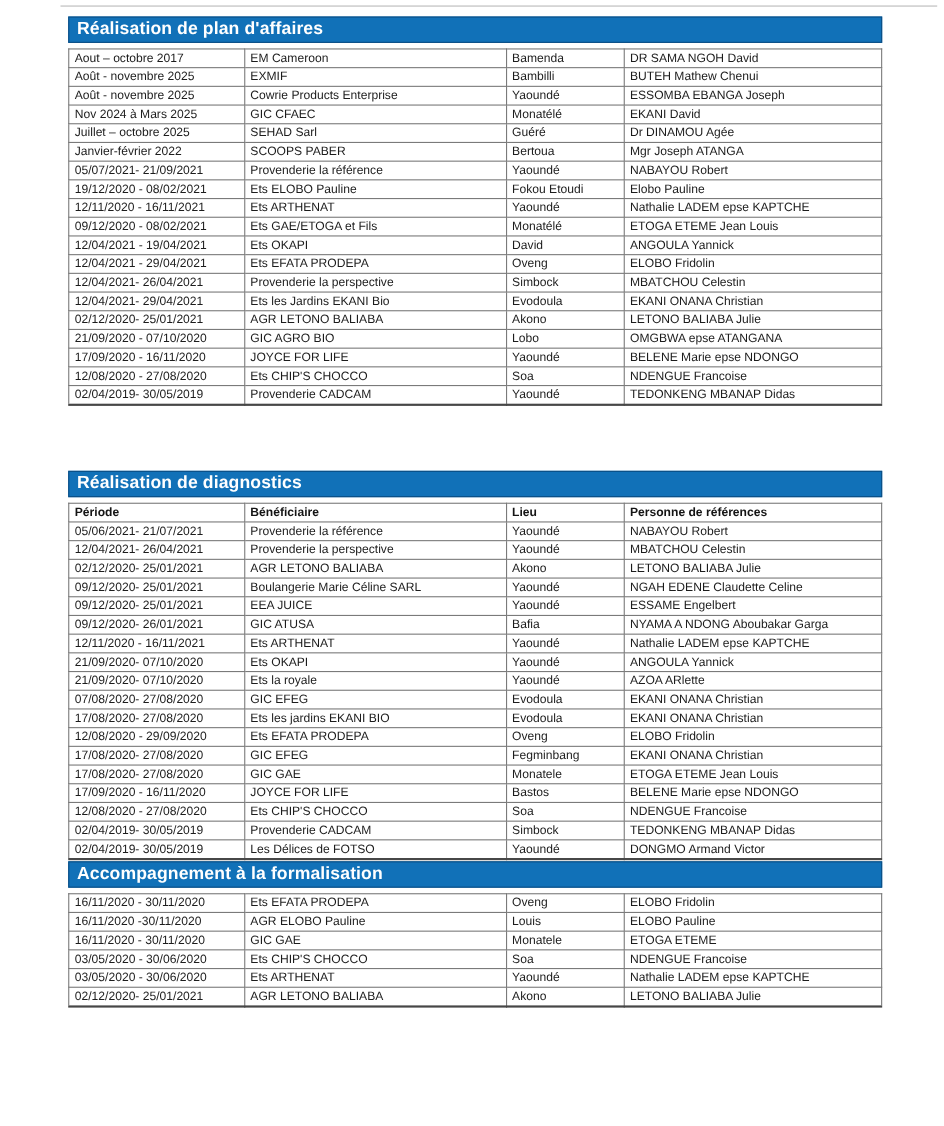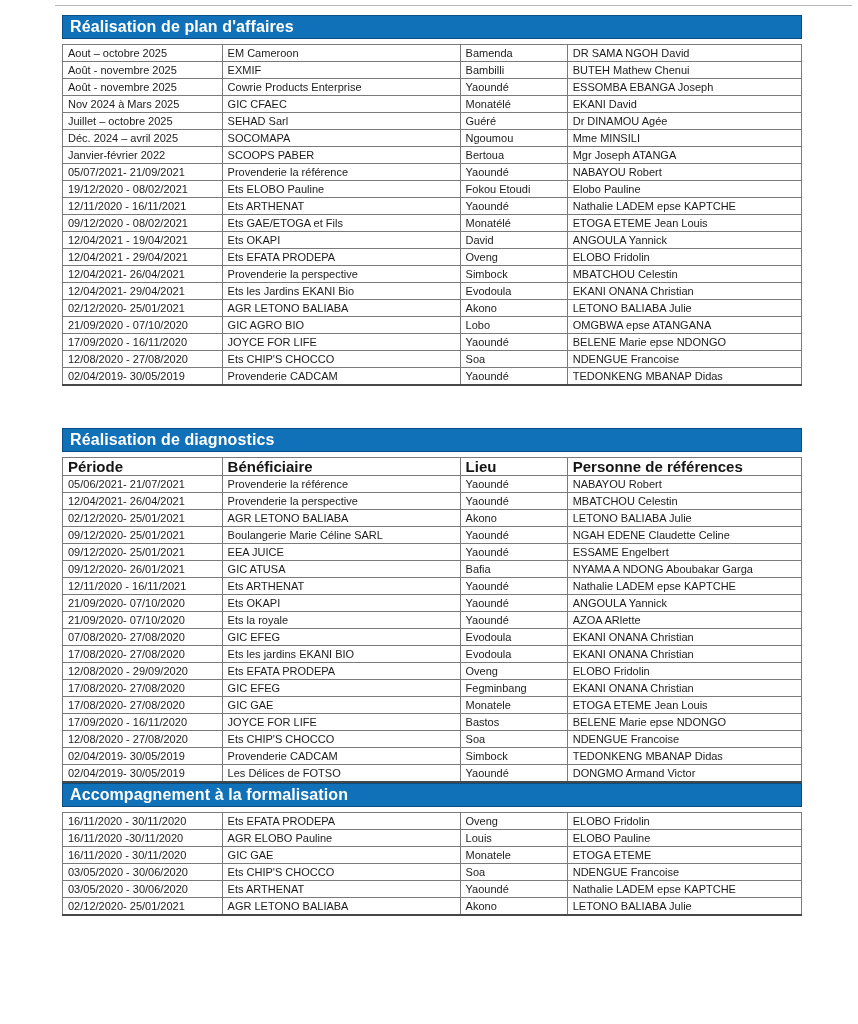--- a/index.html
+++ b/index.html
@@ -56,21 +56,21 @@
     border: 1px solid #7a7a7a;
     height: 16px;
     padding: 0 5px;
     text-align: left;
     vertical-align: middle;
     white-space: nowrap;
     overflow: hidden;
   }
   table.grid th {
     font-weight: bold;
-    font-size: 15px;
+    font-size: 11px;
     color: #151515;
   }
   col.c1 { width: 21.6%; }
   col.c2 { width: 32.2%; }
   col.c3 { width: 14.5%; }
   col.c4 { width: 31.7%; }
 </style>
 </head>
 <body>
 
@@ -85,21 +85,21 @@
     <table class="grid">
       <colgroup>
           <col class="c1">
           <col class="c2">
           <col class="c3">
           <col class="c4">
         </colgroup>
       <thead></thead>
       <tbody>
           <tr>
-            <td>Aout – octobre 2025</td>
+            <td>Aout – octobre 2017</td>
             <td>EM Cameroon</td>
             <td>Bamenda</td>
             <td>DR SAMA NGOH David</td>
           </tr>
           <tr>
             <td>Août - novembre 2025</td>
             <td>EXMIF</td>
             <td>Bambilli</td>
             <td>BUTEH Mathew Chenui</td>
           </tr>
@@ -113,26 +113,20 @@
             <td>Nov 2024 à Mars 2025</td>
             <td>GIC CFAEC</td>
             <td>Monatélé</td>
             <td>EKANI David</td>
           </tr>
           <tr>
             <td>Juillet – octobre 2025</td>
             <td>SEHAD Sarl</td>
             <td>Guéré</td>
             <td>Dr DINAMOU Agée</td>
-          </tr>
-          <tr>
-            <td>Déc. 2024 – avril 2025</td>
-            <td>SOCOMAPA</td>
-            <td>Ngoumou</td>
-            <td>Mme MINSILI</td>
           </tr>
           <tr>
             <td>Janvier-février 2022</td>
             <td>SCOOPS PABER</td>
             <td>Bertoua</td>
             <td>Mgr Joseph ATANGA</td>
           </tr>
           <tr>
             <td>05/07/2021- 21/09/2021</td>
             <td>Provenderie la référence</td>

